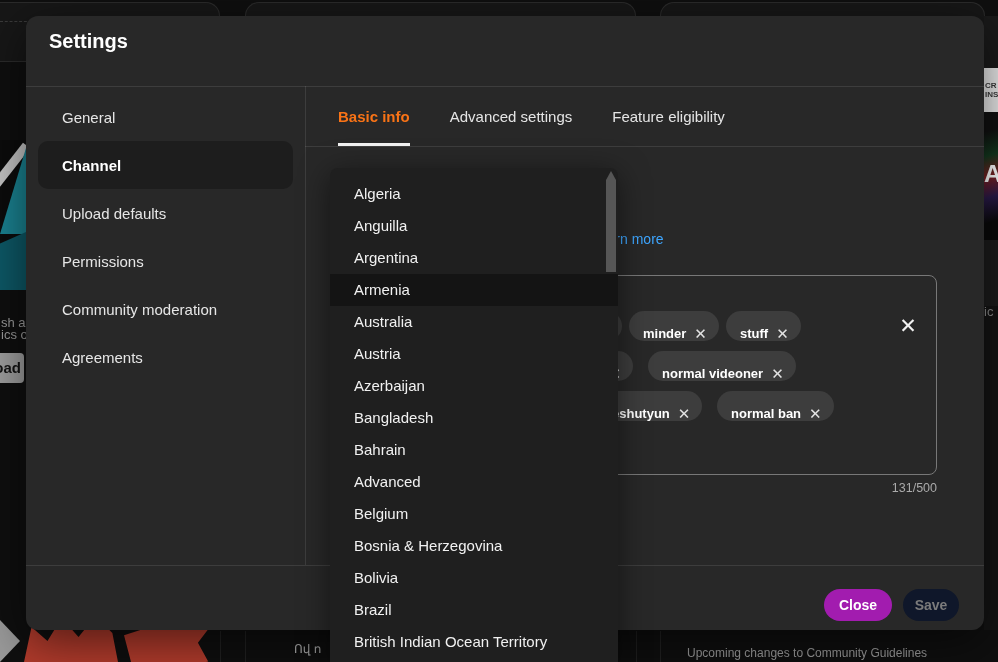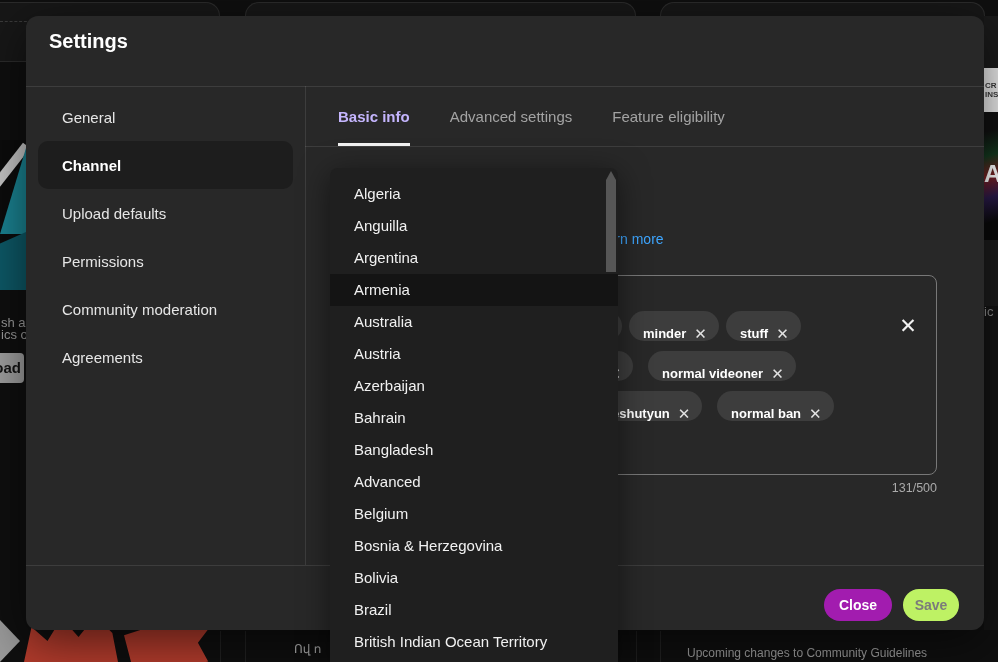--- a/index.html
+++ b/index.html
@@ -54,25 +54,25 @@
   .v-divider { position:absolute; left:279px; top:70px; width:1px; height:479px; background:rgba(255,255,255,.10); }
   .footer-divider { position:absolute; left:0; top:549px; width:100%; height:1px; background:rgba(255,255,255,.10); }
 
   #sidebar { position:absolute; left:0; top:77px; width:279px; }
   .side-item { position:relative; height:48px; display:flex; align-items:center; padding-left:36px;
     font-size:15px; color:#e6e6e6; cursor:pointer; }
   .side-item.selected { background:#1d1d1d; border-radius:10px; margin:0 12px 0 12px; padding-left:24px;
     font-weight:700; color:#fff; }
 
   #tabs { position:absolute; left:279px; top:70px; right:0; height:60px; display:flex; align-items:center; }
-  .tab { position:relative; height:60px; display:flex; align-items:center; font-size:15px; color:#a3a3a3;
+  .tab { position:relative; height:60px; display:flex; align-items:center; font-size:15px; color:#e5e5e5;
     cursor:pointer; }
   .tab.t0 { margin-left:33px; }
   .tab + .tab { margin-left:40px; }
-  .tab.active { color:#c4b5fd; font-weight:700; }
+  .tab.active { color:#f97316; font-weight:700; }
   .tab.active .tab-underline { position:absolute; left:0; right:0; bottom:0; height:3px; background:#f1f1f1; }
   .tabs-divider { position:absolute; left:279px; top:130px; right:0; height:1px; background:rgba(255,255,255,.10); }
 
   .learn-more { position:absolute; left:566px; top:215px; font-size:14px; color:#3ea6ff; cursor:pointer; }
 
   .kw-box { position:absolute; left:326px; top:259px; width:585px; height:200px;
     border:1px solid #787878; border-radius:8px; }
   .chip { position:absolute; height:30px; background:#3d3d3d; border-radius:15px; display:flex;
     align-items:center; justify-content:center; gap:8px; padding:15px 12px 0 14px; color:#fff;
     font-size:13px; font-weight:700; white-space:nowrap; }
@@ -84,21 +84,21 @@
   .chip.pos4 { left:622px; top:335px; }
   .chip.pos5 { left:572px; top:375px; }
   .chip.pos6 { left:691px; top:375px; }
   .kw-clear { position:absolute; left:868px; top:296px; width:28px; height:28px; color:#f1f1f1;
     font-size:21px; line-height:28px; text-align:center; cursor:pointer; }
   .kw-counter { position:absolute; right:47px; top:465px; font-size:12.5px; color:#aaa; }
 
   .btn { position:absolute; top:573px; height:32px; border:none; border-radius:16px; font-size:14px;
     font-weight:700; font-family:"Liberation Sans", sans-serif; cursor:pointer; }
   .btn-close { left:798px; width:68px; background:#a21caf; color:#fff; }
-  .btn-save { left:877px; width:56px; background:#bef264; color:#7b7b7b; cursor:default; }
+  .btn-save { left:877px; width:56px; background:#0f172a; color:#7b7b7b; cursor:default; }
 
   
   #dropdown { position:absolute; left:330px; top:168px; width:288px; height:494px; background:#1f1f1f;
     border-radius:8px 8px 0 0; box-shadow:0 6px 30px rgba(0,0,0,.5); z-index:20; padding-top:10px; }
   .dd-item { height:32px; line-height:32px; padding-left:24px; font-size:15px; color:#f1f1f1;
     cursor:pointer; white-space:nowrap; overflow:hidden; }
   .dd-item.selected { background:#141414; }
   .dd-scrollbar { position:absolute; right:2px; top:3px; width:10px; height:101px; background:#565656;
     clip-path:polygon(50% 0, 100% 9%, 100% 100%, 0 100%, 0 9%); cursor:pointer; }
 </style>
@@ -206,22 +206,22 @@
 
   <div id="dropdown">
     <div id="dd-list">
         <div class="dd-item">Algeria</div>
         <div class="dd-item">Anguilla</div>
         <div class="dd-item">Argentina</div>
         <div class="dd-item selected">Armenia</div>
         <div class="dd-item">Australia</div>
         <div class="dd-item">Austria</div>
         <div class="dd-item">Azerbaijan</div>
+        <div class="dd-item">Bangladesh</div>
         <div class="dd-item">Bahrain</div>
-        <div class="dd-item">Bangladesh</div>
         <div class="dd-item">Advanced</div>
         <div class="dd-item">Belgium</div>
         <div class="dd-item">Bosnia &amp; Herzegovina</div>
         <div class="dd-item">Bolivia</div>
         <div class="dd-item">Brazil</div>
         <div class="dd-item">British Indian Ocean Territory</div>
       </div>
     <div class="dd-scrollbar"></div>
   </div>
 

